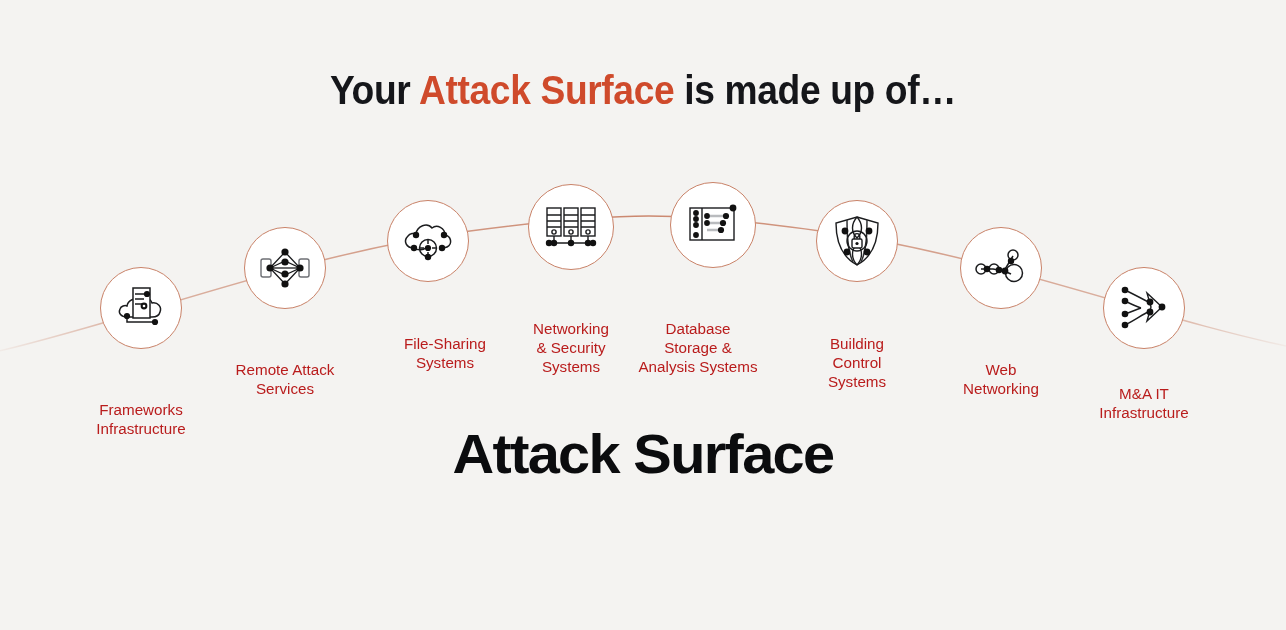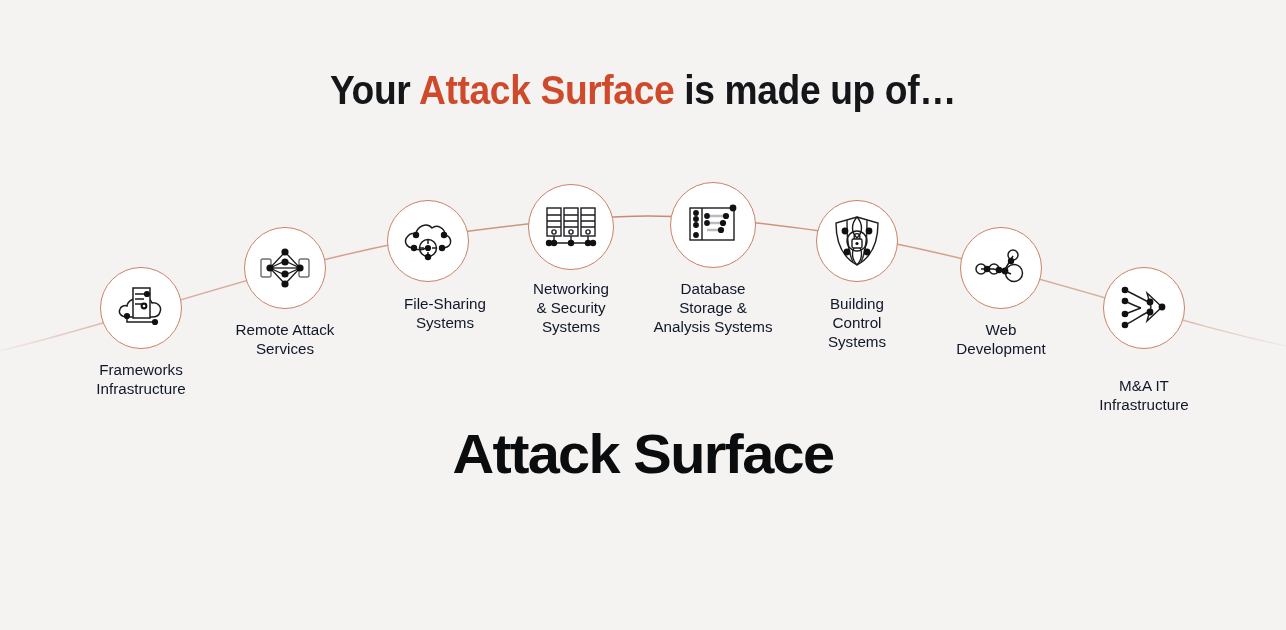--- a/index.html
+++ b/index.html
@@ -77,25 +77,26 @@
     display: flex;
     align-items: center;
     justify-content: center;
   }
   .bubble svg { display: block; }
   .node-label {
     position: absolute;
     text-align: center;
     font-size: 15.2px;
     line-height: 19px;
-    color: #0f172a;
+    color: #b91c1c;
     white-space: pre-line;
     left: 50%;
     transform: translateX(-50%);
     width: 220px;
+    margin-top: 40px;
   }
 </style>
 </head>
 <body>
 
 <div id="stage">
 
   <svg id="curve" viewBox="0 0 1286 630" xmlns="http://www.w3.org/2000/svg">
     <defs>
       <linearGradient id="fadeGrad" x1="0" y1="0" x2="1" y2="0">
@@ -221,21 +222,21 @@
         <circle cx="11" cy="23" r="2.9" fill="#111"></circle>
         <circle cx="11" cy="33" r="2.9" fill="#111"></circle>
         <circle cx="22" cy="14" r="2.9" fill="#111"></circle>
         <circle cx="22" cy="21" r="2.9" fill="#111"></circle>
         <circle cx="41" cy="14" r="3.1" fill="#111"></circle>
         <circle cx="38" cy="21" r="3.1" fill="#111"></circle>
         <circle cx="36" cy="28" r="3.1" fill="#111"></circle>
         <circle cx="48" cy="6" r="3.4" fill="#111"></circle>
       </svg>
     </div>
-    <div class="node-label" style="top:279px; left:713px;">Database
+    <div class="node-label" style="top:279px; left:698px;">Database
 Storage &amp;
 Analysis Systems</div>
   </div>
 
   <div class="node">
     <div class="bubble" style="left:816px; top:200px; width:82px; height:82px;">
       <svg width="52" height="54" viewBox="0 0 52 54">
         <g fill="none" stroke="#1b1c1e" stroke-width="1.4">
           <path d="M26 3 L47 9 C47 30 39 44 26 51 C13 44 5 30 5 9 Z"></path>
           <path d="M16 6 C16 18 16 36 22 48" stroke="#2a2b2d"></path>
@@ -269,21 +270,21 @@
           <circle cx="40" cy="11" r="5"></circle>
           <circle cx="41" cy="29" r="8.5"></circle>
         </g>
         <circle cx="14" cy="25" r="3.3" fill="#111"></circle>
         <circle cx="26" cy="26" r="3.3" fill="#111"></circle>
         <circle cx="32" cy="27" r="3.4" fill="#111"></circle>
         <circle cx="38" cy="17" r="3.2" fill="#111"></circle>
       </svg>
     </div>
     <div class="node-label" style="top:320px; left:1001px;">Web
-Development</div>
+Networking</div>
   </div>
 
   <div class="node">
     <div class="bubble" style="left:1103px; top:267px; width:82px; height:82px;">
       <svg width="54" height="50" viewBox="0 0 54 50">
         <g fill="none" stroke="#1b1c1e" stroke-width="1.4">
           <path d="M8 7 C18 12 26 16 33 20"></path>
           <path d="M8 18 C14 21 18 23 24 25"></path>
           <path d="M8 31 C14 29 18 27 24 25"></path>
           <path d="M8 42 C18 37 26 31 33 28"></path>
@@ -291,19 +292,19 @@
         </g>
         <circle cx="8" cy="7" r="3.3" fill="#111"></circle>
         <circle cx="8" cy="18" r="3.3" fill="#111"></circle>
         <circle cx="8" cy="31" r="3.3" fill="#111"></circle>
         <circle cx="8" cy="42" r="3.3" fill="#111"></circle>
         <circle cx="33" cy="19" r="3.4" fill="#111"></circle>
         <circle cx="33" cy="29" r="3.4" fill="#111"></circle>
         <circle cx="45" cy="24" r="3.4" fill="#111"></circle>
       </svg>
     </div>
-    <div class="node-label" style="top:376px; left:1144px;">M&amp;A IT
+    <div class="node-label" style="top:344px; left:1144px;">M&amp;A IT
 Infrastructure</div>
   </div>
 
   <div class="bottom-title">Attack Surface</div>
 
 </div>
 
 </body></html>

